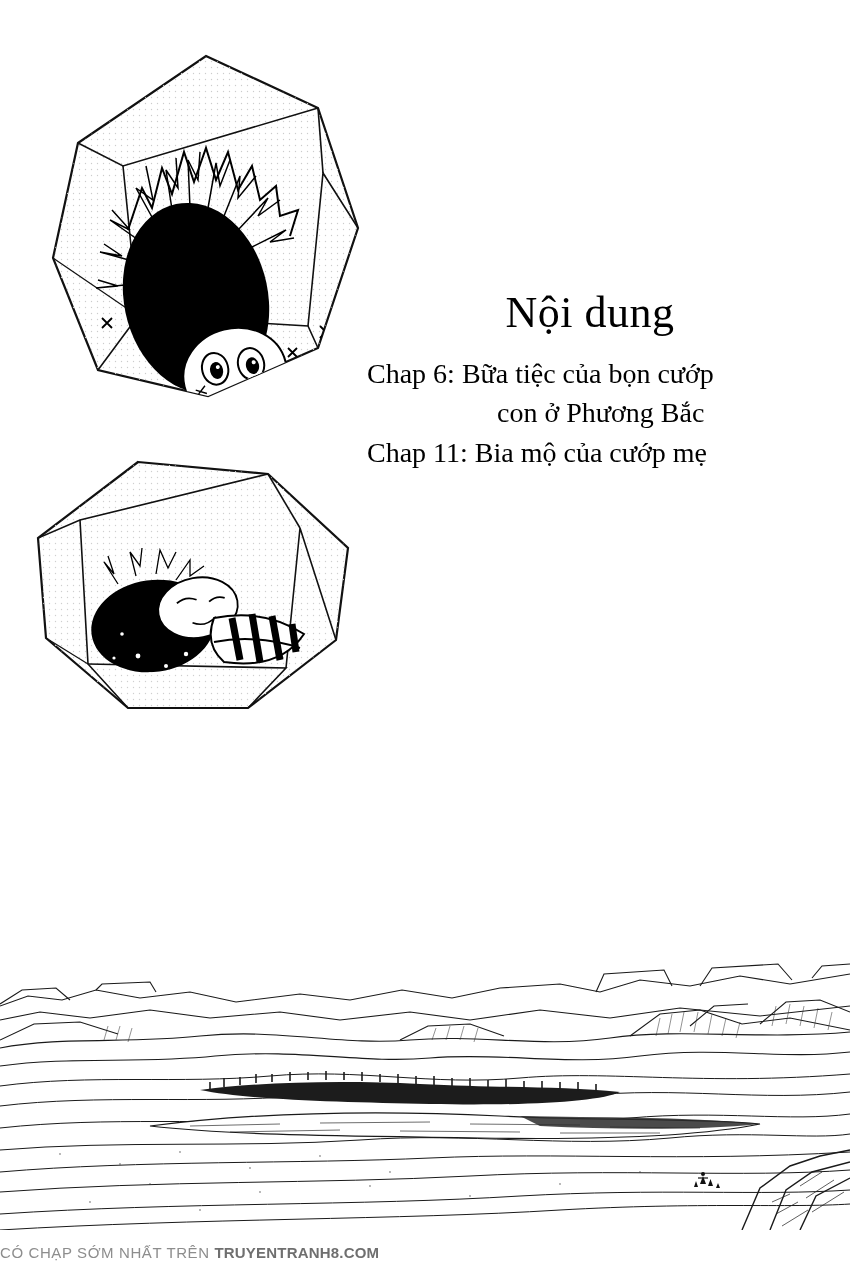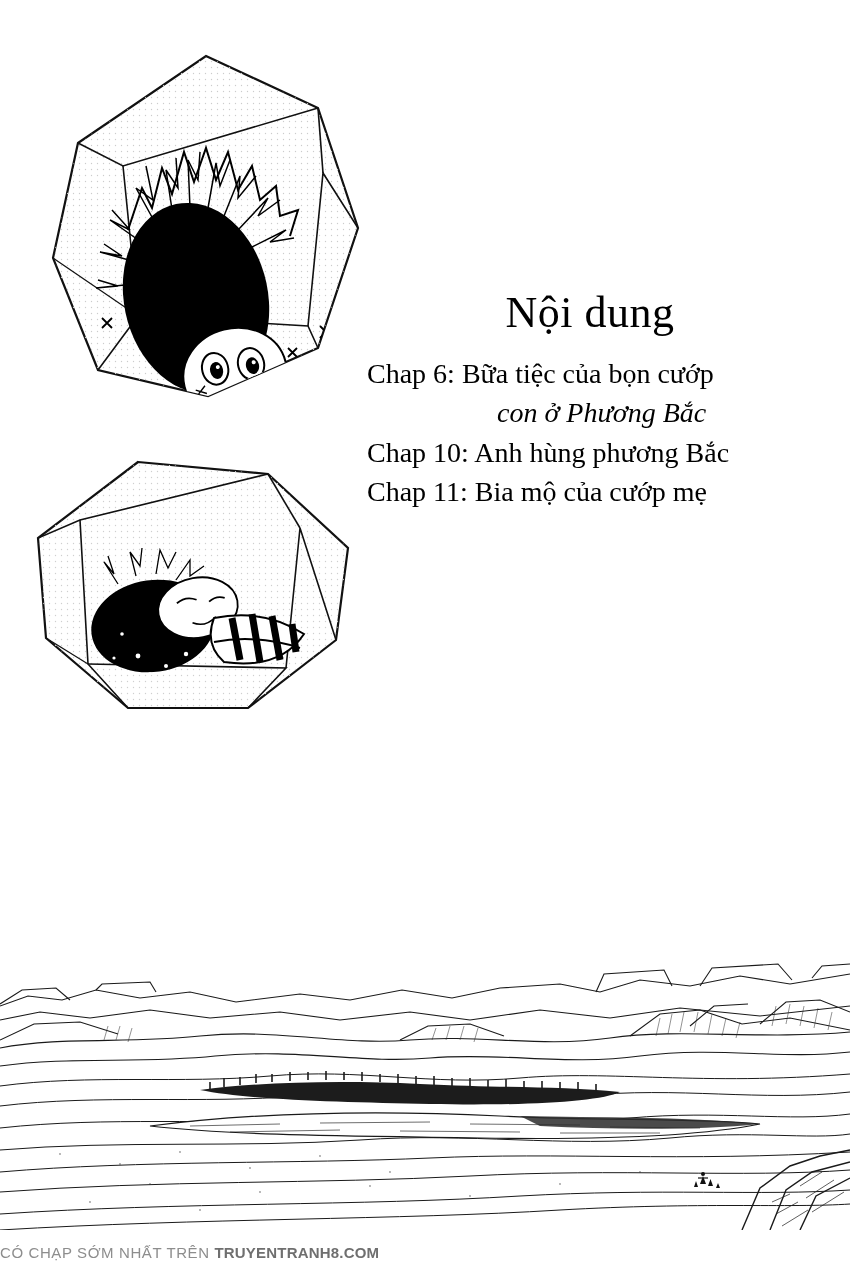--- a/index.html
+++ b/index.html
@@ -45,21 +45,20 @@
     margin: 9px;
     padding: 0 0 0 8px;
   }
   .toc-item {
     font-size: 28px;
     line-height: 1.40;
     white-space: nowrap;
   }
   .toc-item.indent {
     padding-left: 130px;
-    font-style: italic;
   }
 
   
   #landscape {
     position: absolute;
     left: 0;
     top: 940px;
     width: 850px;
     height: 290px;
   }
@@ -227,21 +226,20 @@
       </g>
     </g>
   </svg>
 </div>
 
 <div id="contents">
   <h1 id="contents-title">Nội dung</h1>
   <ul class="toc-list">
     <li class="toc-item">Chap 6: Bữa tiệc của bọn cướp</li>
     <li class="toc-item indent">con ở Phương Bắc</li>
-    <li class="toc-item">Chap 10: Anh hùng phương Bắc</li>
     <li class="toc-item">Chap 11: Bia mộ của cướp mẹ</li>
   </ul>
 </div>
 
 <div id="landscape">
   <svg viewBox="0 0 850 290" width="850" height="290" xmlns="http://www.w3.org/2000/svg">
     <rect x="0" y="0" width="850" height="290" fill="#ffffff"></rect>
 
     <g fill="none" stroke="#1a1a1a" stroke-width="1.1">
       <path d="M0,66 L28,56 L62,60 L96,50 L140,58 L190,52 L236,62 L300,54 L350,60 L402,50 L452,58 L500,48 L560,44 L600,52 L640,40 L690,46 L740,36 L790,44 L850,34"></path>

